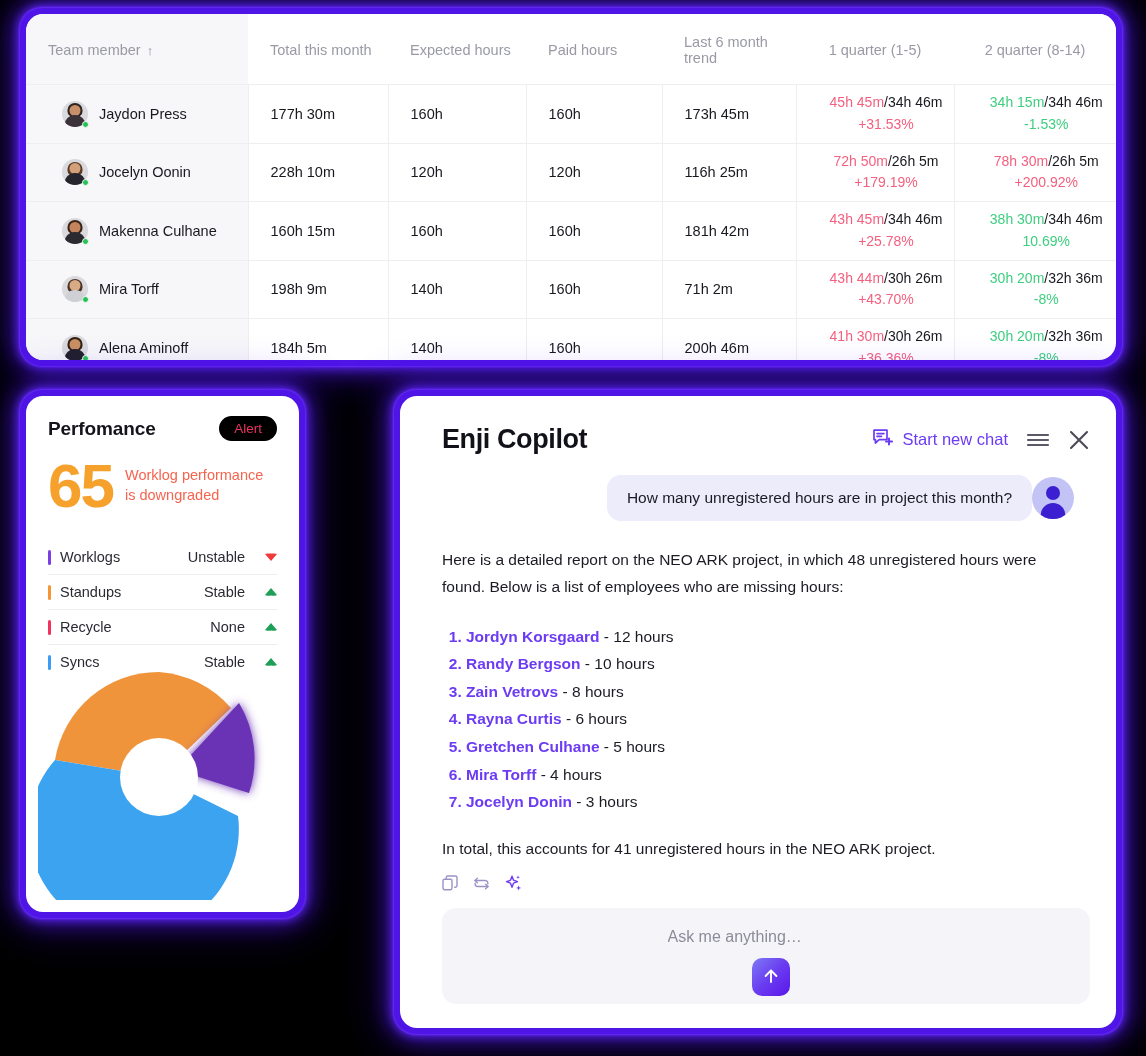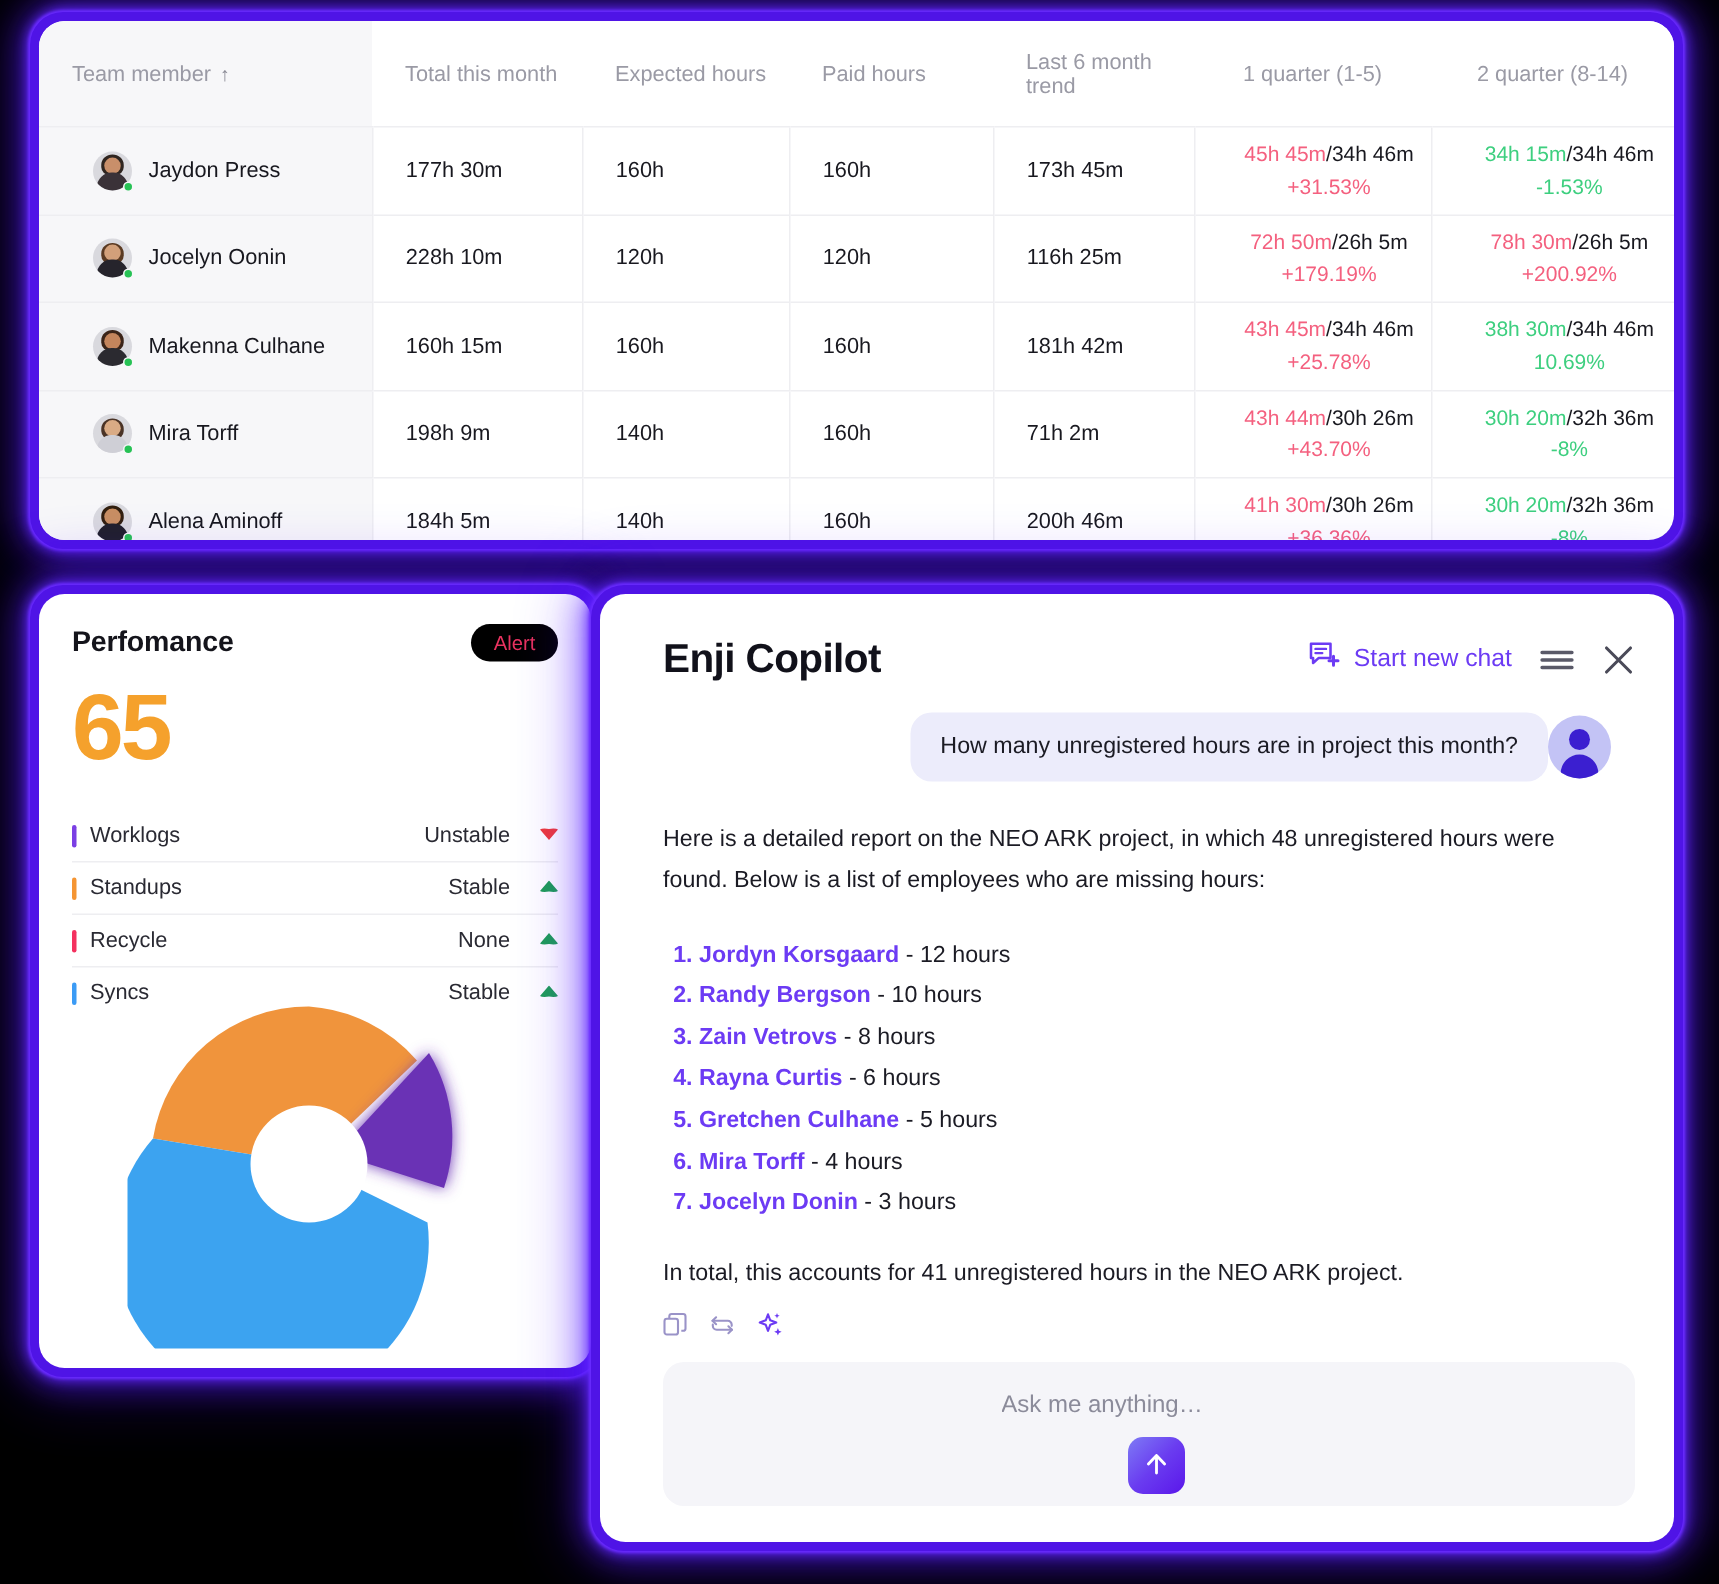--- a/index.html
+++ b/index.html
@@ -100,21 +100,21 @@
   .qcell { text-align: center; padding-right: 10px; line-height: 1.55; }
   .qline1 { font-size: 14px; }
   .qline2 { font-size: 14px; }
   .q-red { color: #f4607f; }
   .q-green { color: #3dcf7f; }
   .q-black { color: #18181f; }
 
   .sort-arrow { margin-left: 6px; font-size: 13px; color: #8b8b96; }
 
   
-  #perf-card { left: 20px; top: 390px; width: 380px; height: 528px; }
+  #perf-card { left: 20px; top: 390px; width: 285px; height: 528px; }
   .perf { padding: 20px 22px 0 22px; height: 100%; position: relative; }
   .perf-head { display: flex; align-items: center; justify-content: space-between; }
   .perf-title { font-size: 19px; font-weight: 700; color: #14141b; letter-spacing: -.1px; }
   .alert-badge {
     background: #000000; color: #e8325f;
     font-size: 13.5px; padding: 5px 15px; border-radius: 14px;
   }
   .score-row { display: flex; align-items: center; gap: 12px; margin-top: 16px; }
   .score-num {
     font-size: 62px; font-weight: 700; color: #f5a12c;
@@ -378,20 +378,24 @@
     <div class="glow-inner">
       <div class="perf">
 
         <div class="perf-head">
           <span class="perf-title">Perfomance</span>
           <span class="alert-badge">Alert</span>
         </div>
 
         <div class="score-row">
           <span class="score-num">65</span>
+          <span class="score-text">
+            <span>Worklog performance</span><br>
+            <span>is downgraded</span>
+          </span>
         </div>
 
         <div class="metric-list">
           <div class="metric">
             <span class="metric-bar" style="background:#7b3fe4"></span>
             <span class="metric-name">Worklogs</span>
             <span class="metric-val">Unstable</span>
             <span class="metric-tri">
               <svg width="12" height="8" viewBox="0 0 12 8">
                   <path d="M0 1 L6 8 L12 1 Q10.5 0 6 0.6 Q1.5 0 0 1 Z" fill="#f03a3a"></path>

